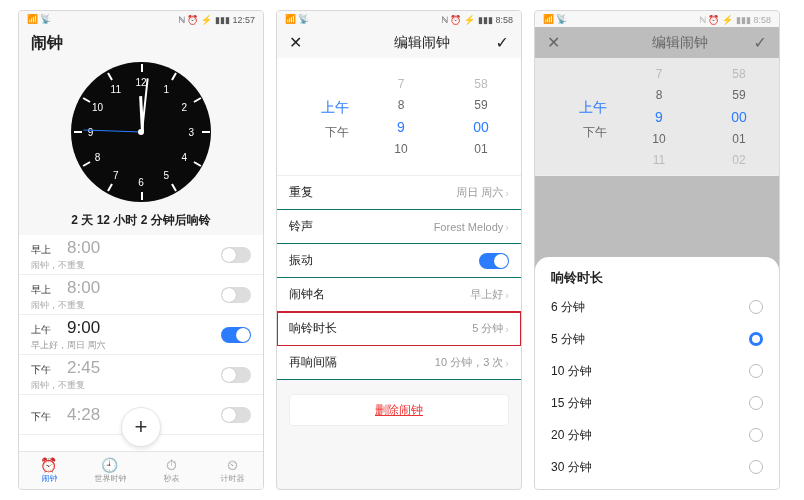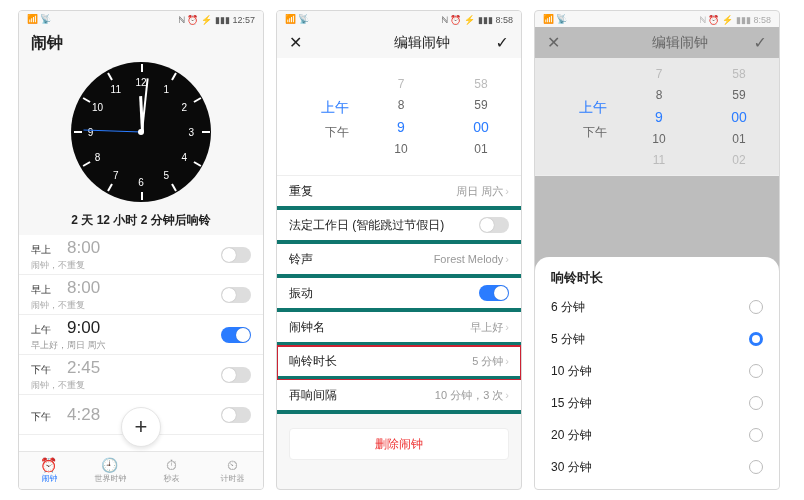--- a/index.html
+++ b/index.html
@@ -105,30 +105,31 @@
   .picker {
     background:#fff; display:flex; height:118px; border-bottom:1px solid #eee;
   }
   .pickcol { flex:1; display:flex; flex-direction:column; align-items:center; justify-content:center; gap:7px; font-size:12px; color:#bbb; }
   .pickcol .sel { color:#2b7cff; font-size:14px; font-weight:500; }
   .pickcol .near { color:#666; }
   .pickcol.ampm { flex:0.9; align-items:flex-end; padding-right:12px; }
   
   .srow {
     display:flex; align-items:center; justify-content:space-between;
-    padding:0 12px; height:34px; background:#fff; border-bottom:4px solid #0f766e;
+    padding:0 12px; height:34px; background:#fff; border-bottom:1px solid #0f766e;
     font-size:12px;
   }
   .srow .sval { color:#999; font-size:11px; display:flex; align-items:center; gap:2px;}
   .srow.hl { outline:2px solid #c23; outline-offset:-1px; }
   .chev { color:#ccc; font-size:11px; }
   .delbtn {
     margin:14px 12px; height:32px; border-radius:4px; background:#fff;
     display:flex; align-items:center; justify-content:center; color:#e33; font-size:12px;
     border:1px solid #eee;
+    text-decoration:underline;
   }
   
   .dimlayer { background:#bdbdbd; flex:1; display:flex; flex-direction:column; }
   .dimlayer .edithdr { background:#bdbdbd; color:#666; }
   .dimlayer .picker { background:#e9e9e9; }
   .sheet {
     background:#fff; border-top-left-radius:14px; border-top-right-radius:14px;
     margin-top:auto; padding:12px 16px 6px; display:flex; flex-direction:column;
   }
   .sheet h3 { font-size:13px; font-weight:600; margin-bottom:4px; }
@@ -297,24 +298,20 @@
   </div>
 
   <div class="srow">
     <span>重复</span>
     <span class="sval">
         <span>周日 周六</span>
         <span class="chev">›</span>
       </span>
   </div>
   <div class="srow">
-    <span>法定工作日 (智能跳过节假日)</span>
-    <div class="switch"></div>
-  </div>
-  <div class="srow">
     <span>铃声</span>
     <span class="sval">
         <span>Forest Melody</span>
         <span class="chev">›</span>
       </span>
   </div>
   <div class="srow">
     <span>振动</span>
     <div class="switch on"></div>
   </div>

